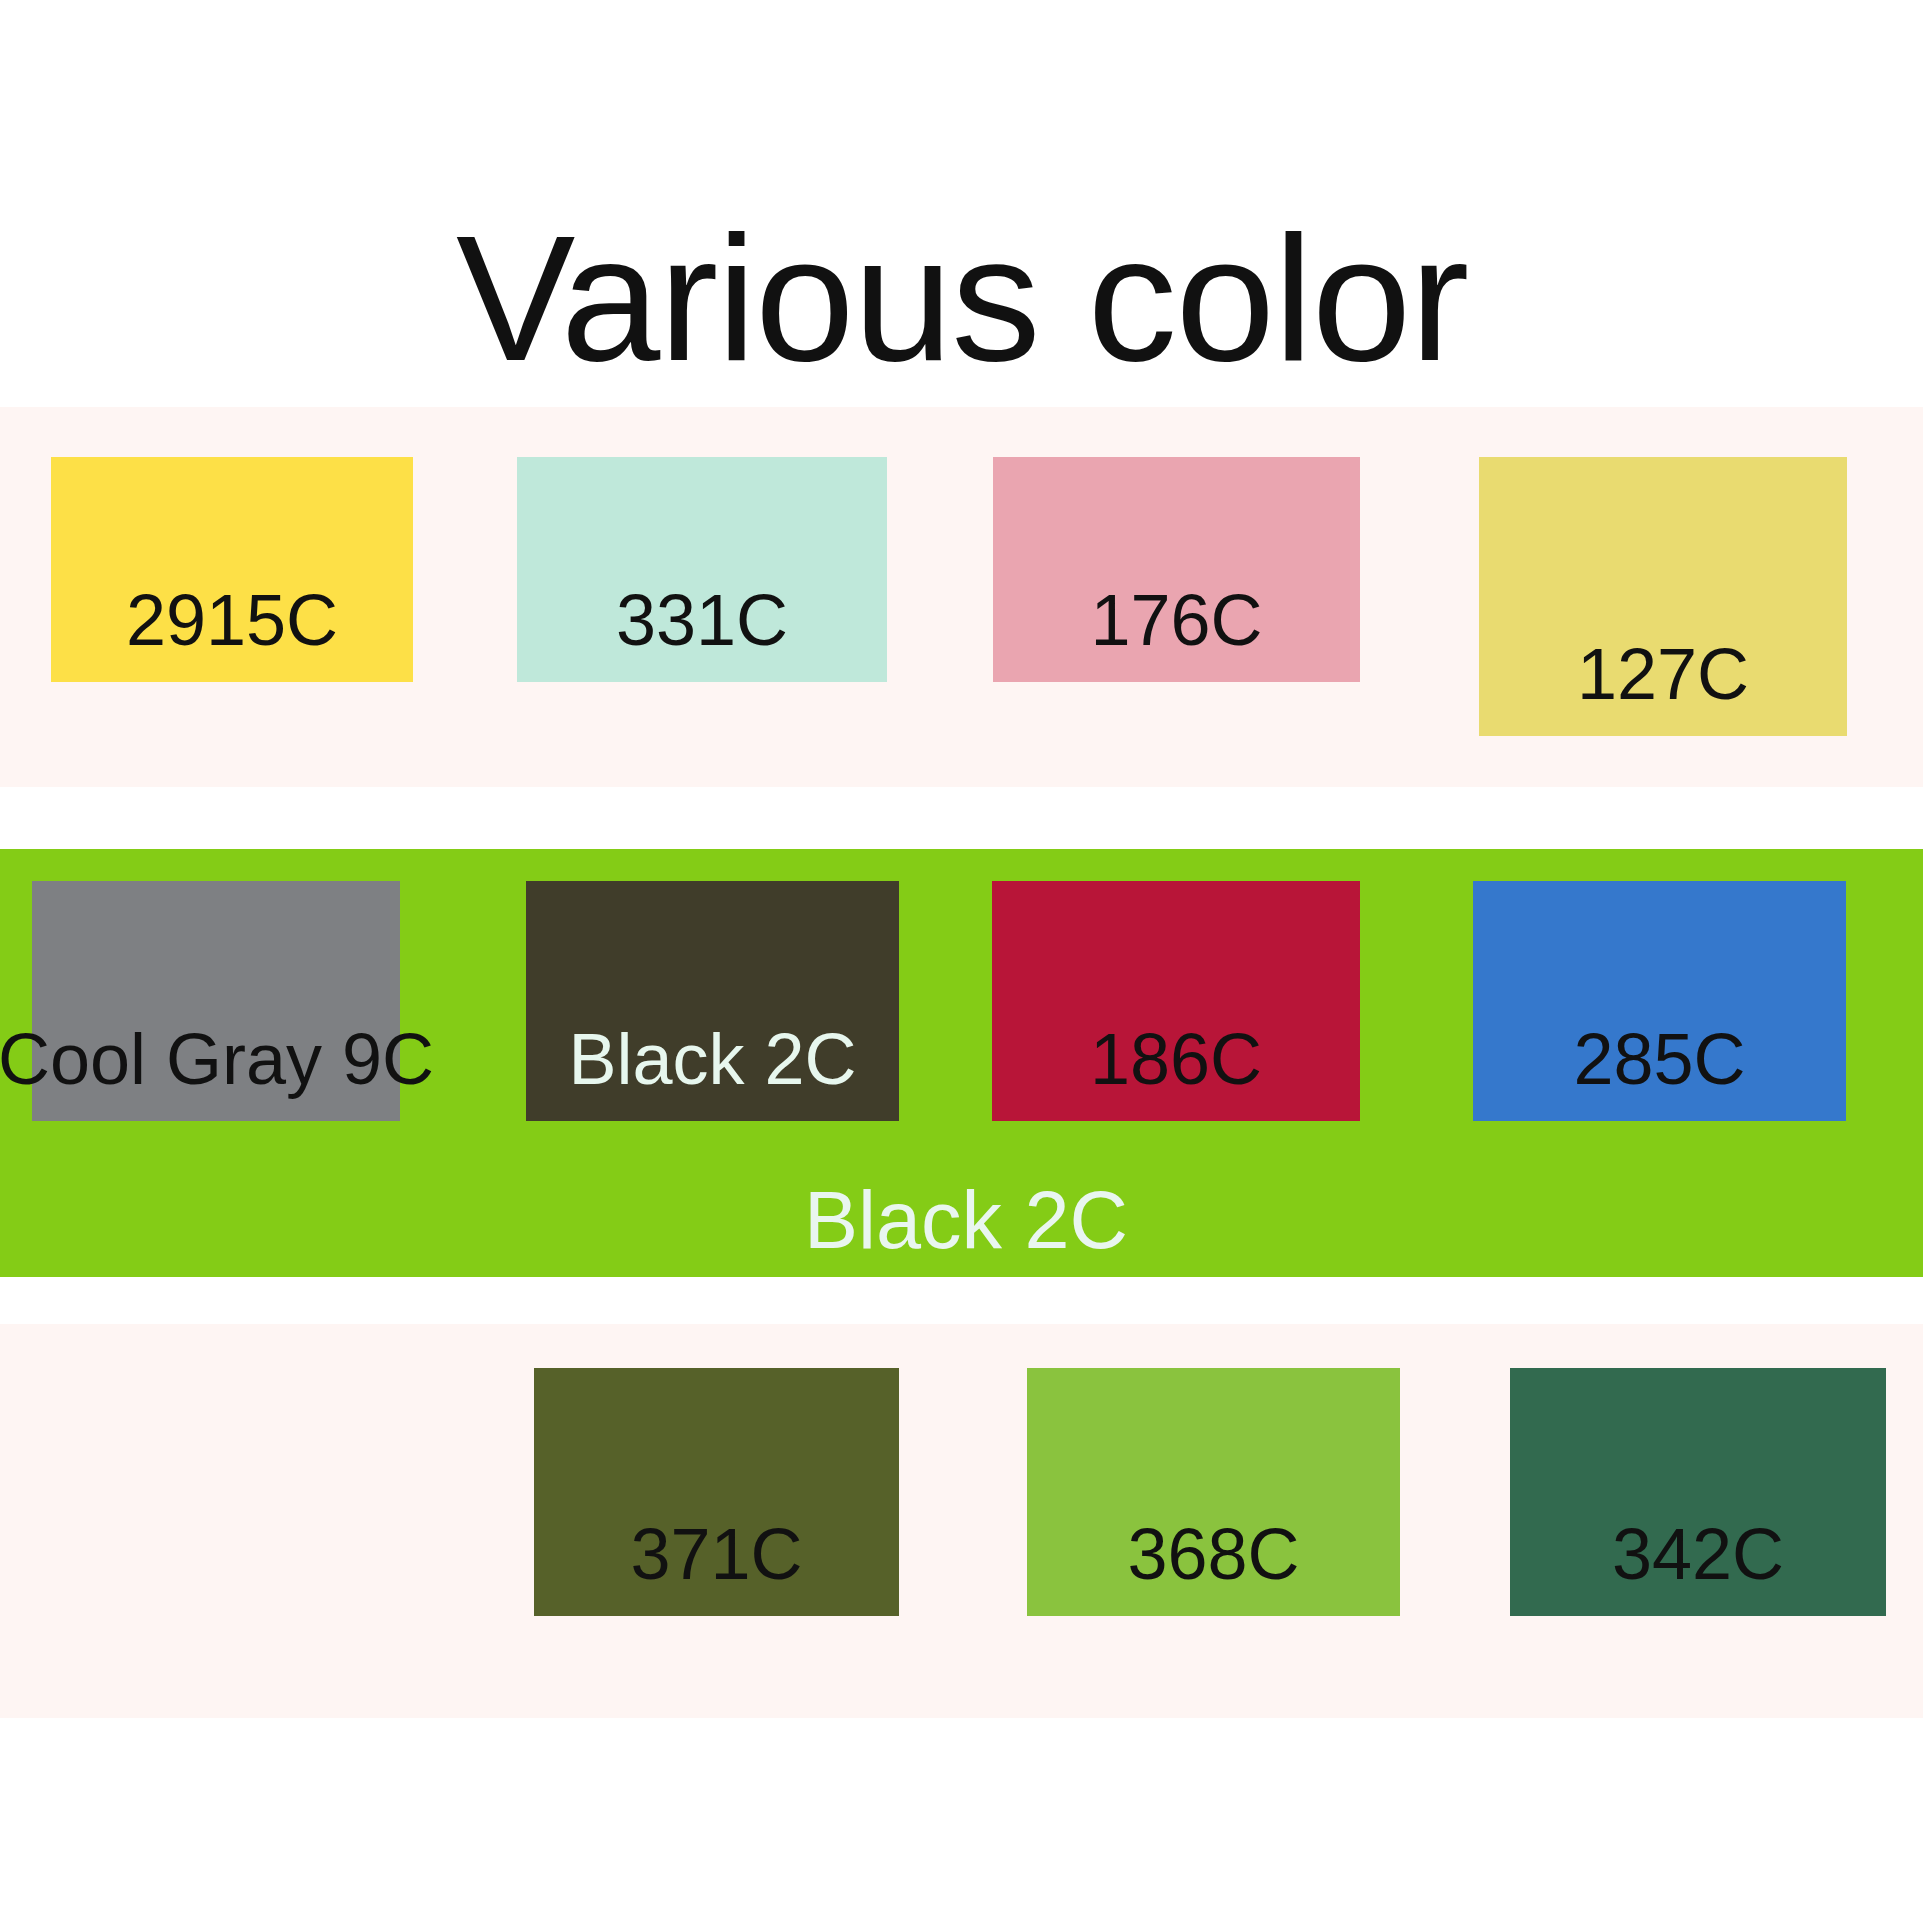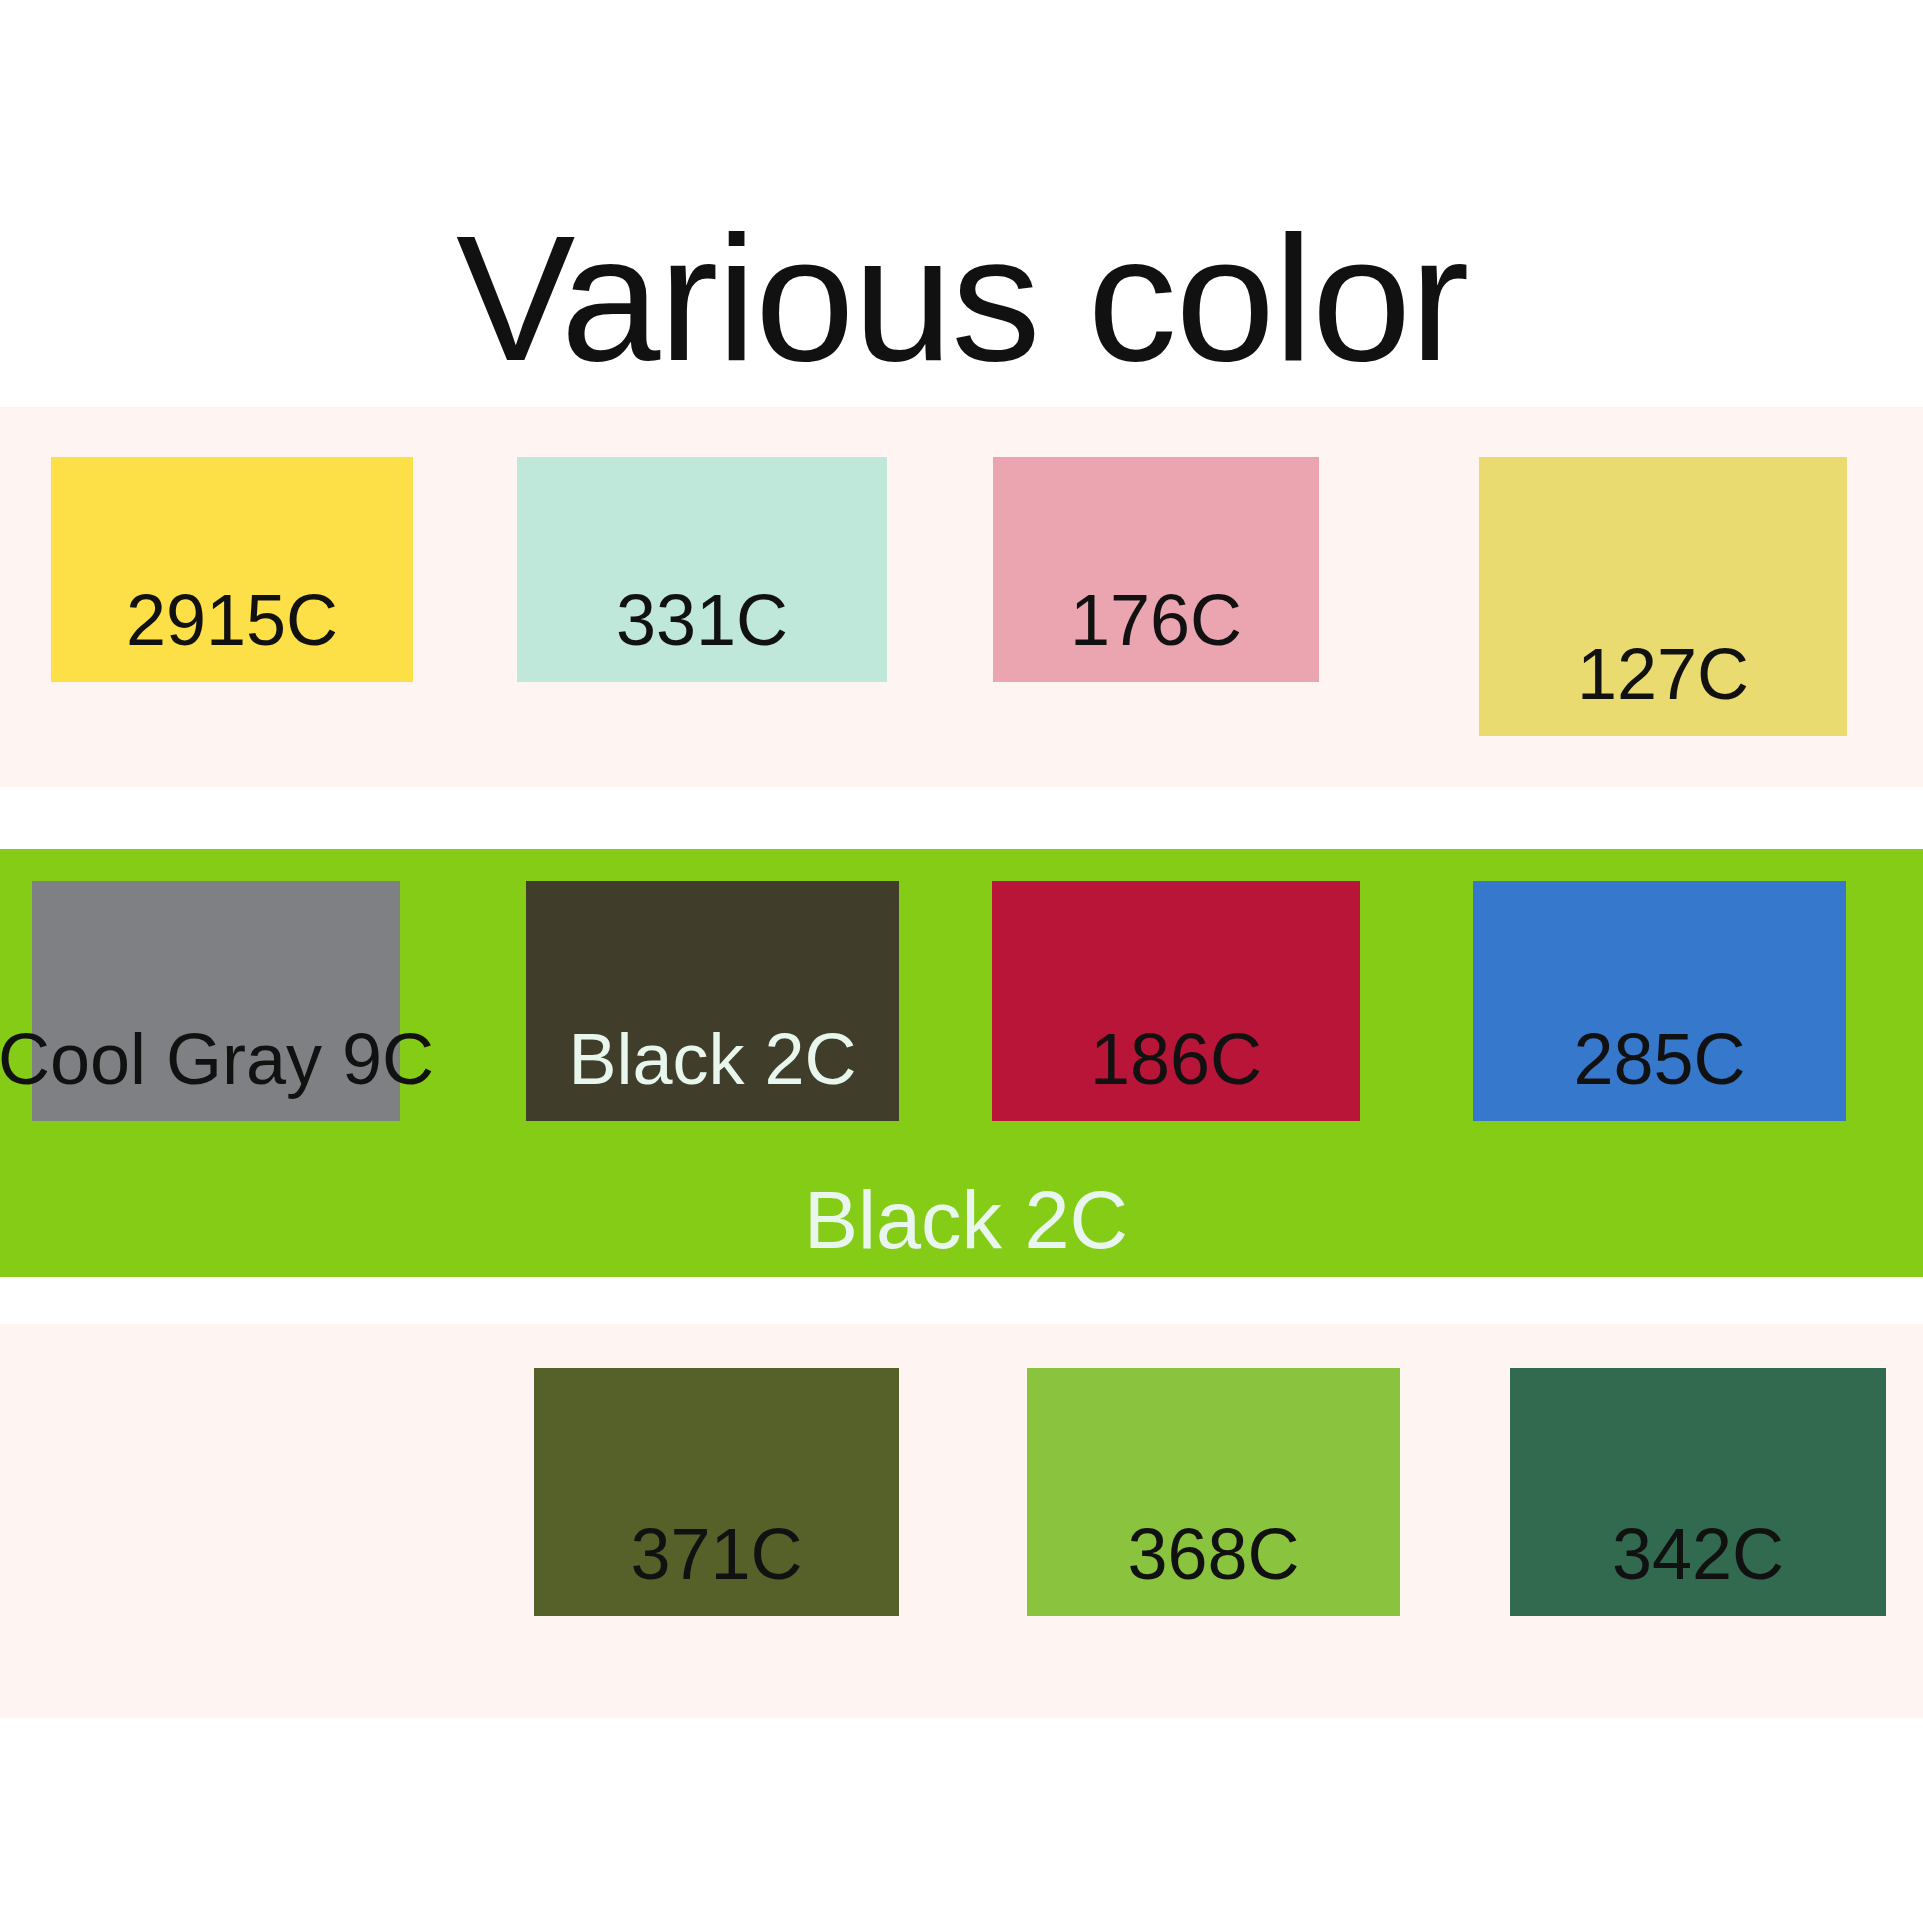--- a/index.html
+++ b/index.html
@@ -66,21 +66,21 @@
     font-size: 72px;
     line-height: 1.0;
     font-weight: 400;
     color: #111111;
   }
   .swatch-label.light { color: #e7f7ee; }
 
   
   #sw-2915c { left: 51px;   top: 50px;  width: 362px; height: 225px; }
   #sw-331c  { left: 517px;  top: 50px;  width: 370px; height: 225px; }
-  #sw-176c  { left: 993px; top: 50px;  width: 326px; height: 225px; }
+  #sw-176c  { left: 993px; top: 50px;  width: 367px; height: 225px; }
   #sw-127c  { left: 1479px; top: 50px;  width: 368px; height: 279px; }
 
   
   #sw-coolgray9c { left: 32px;   top: 32px; width: 368px; height: 240px; }
   #sw-black2c    { left: 526px;  top: 32px; width: 373px; height: 240px; }
   #sw-186c       { left: 992px; top: 32px; width: 368px; height: 240px; }
   #sw-285c       { left: 1473px; top: 32px; width: 373px; height: 240px; }
 
   
   #sw-575c { left: 45px;   top: 44px; width: 376px; height: 248px; }

